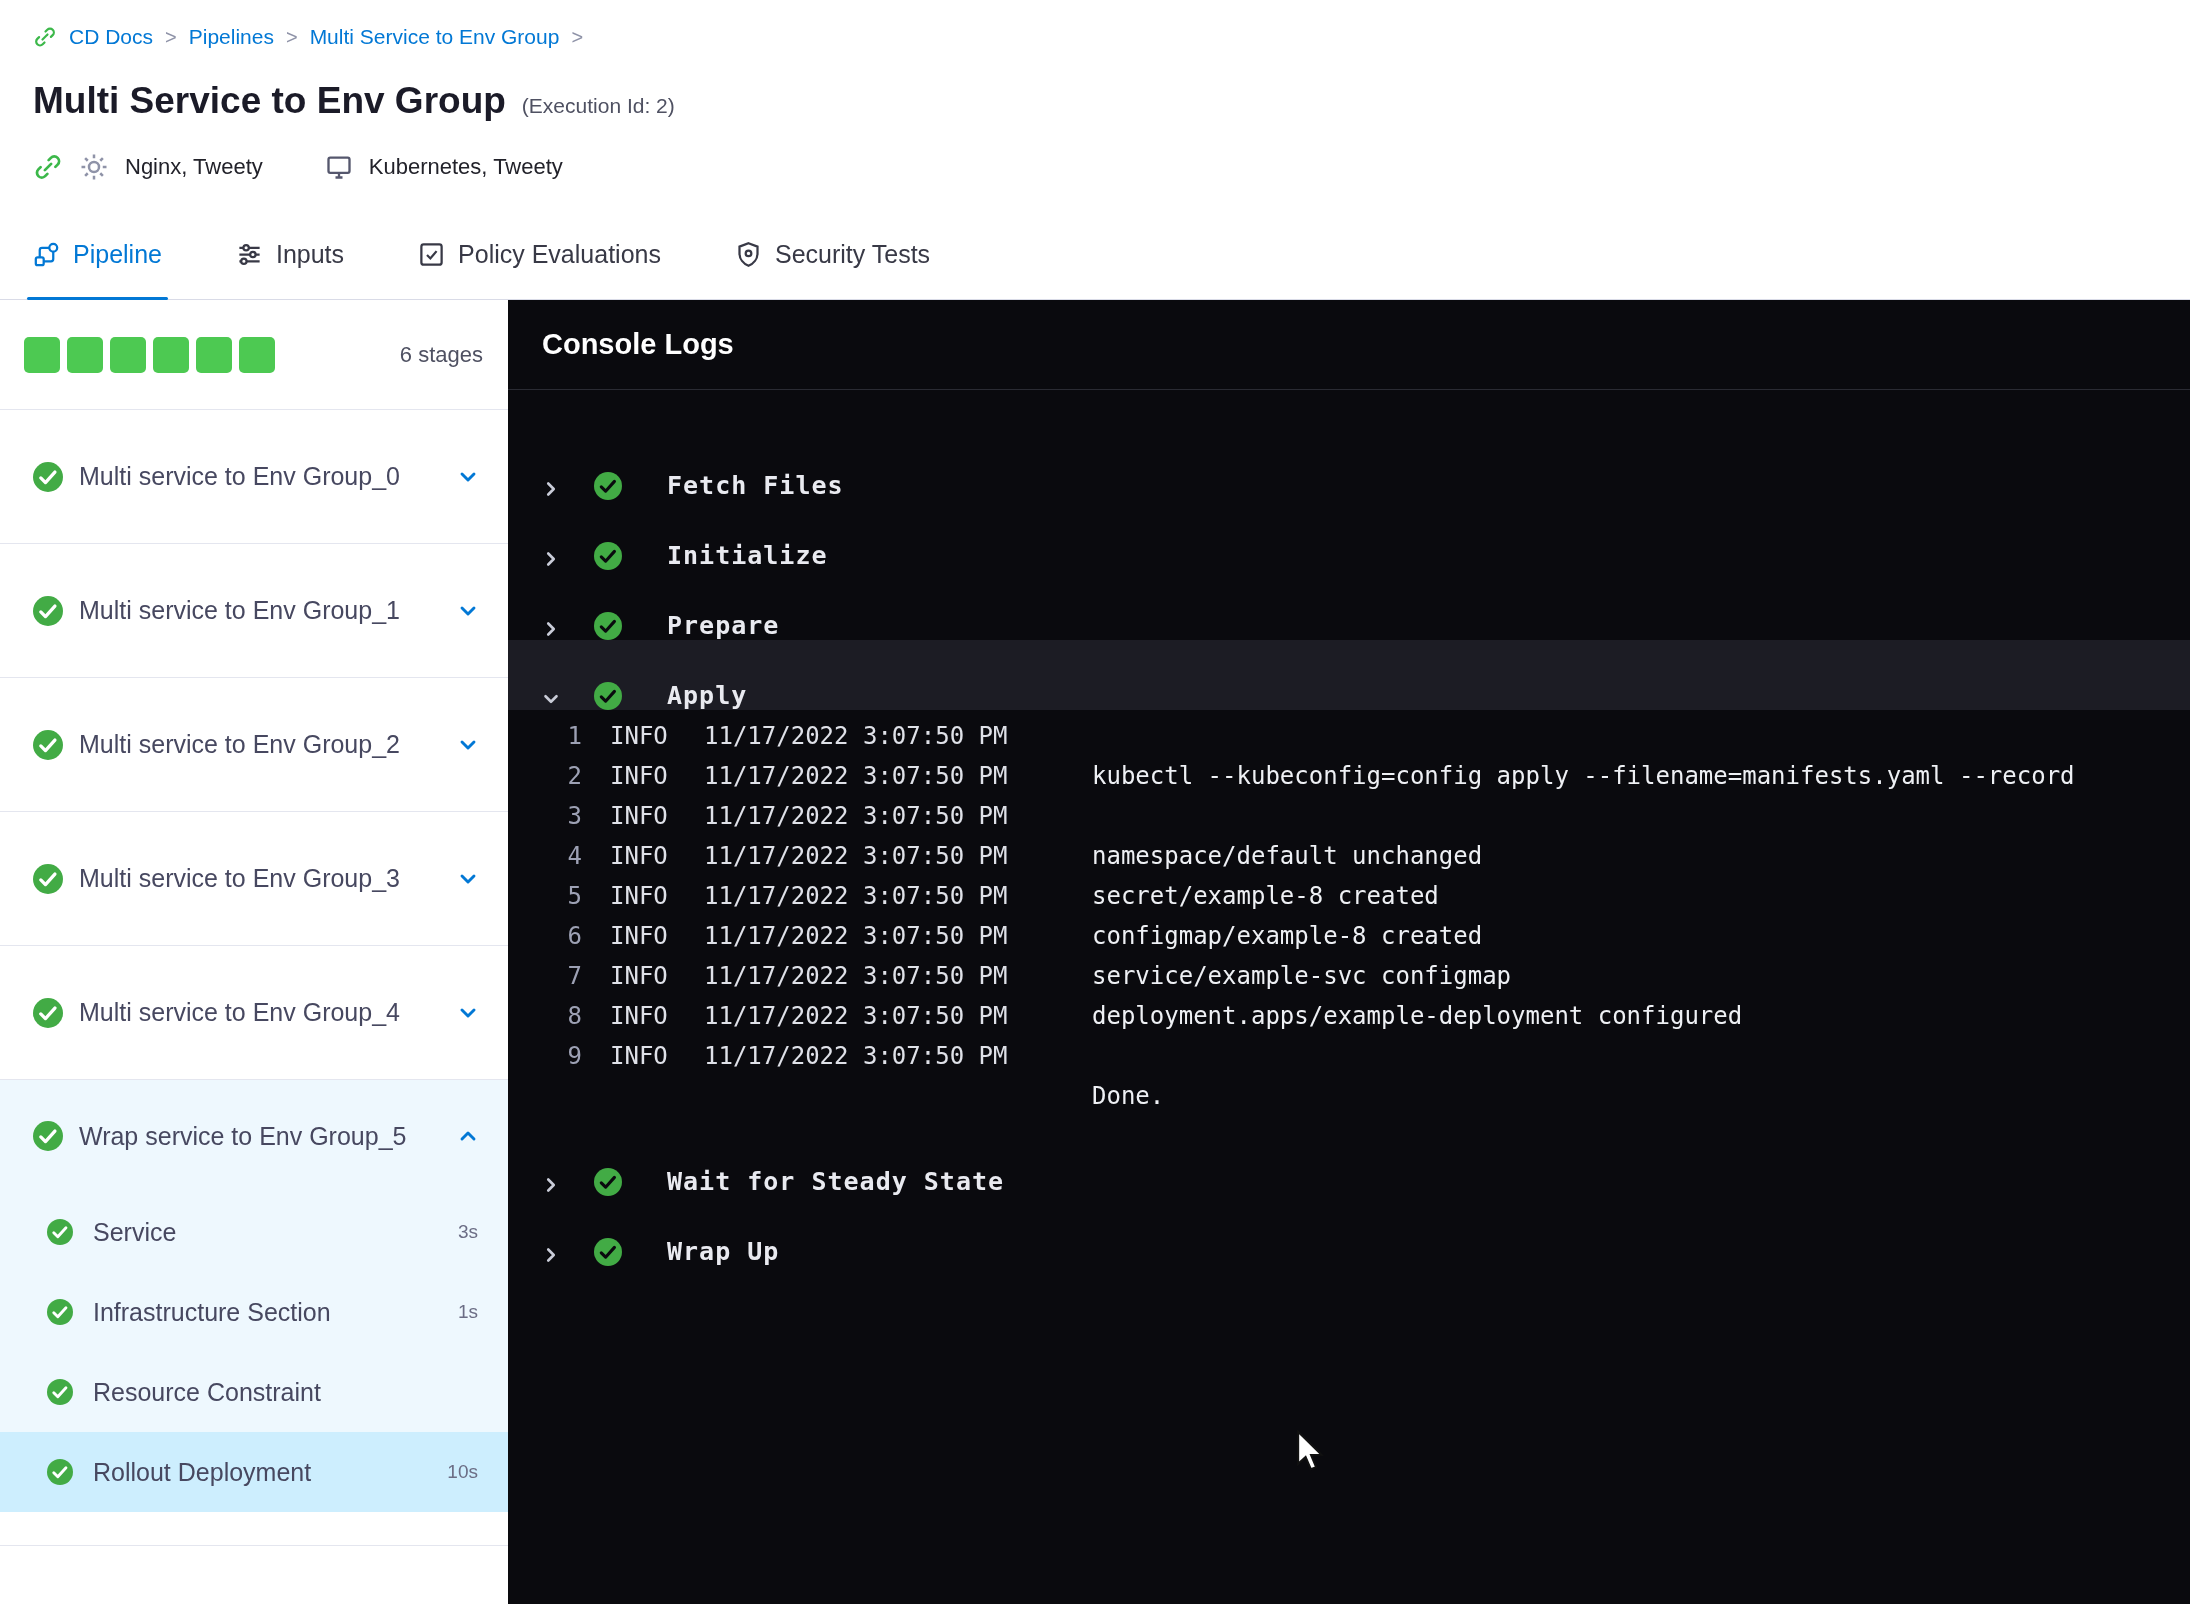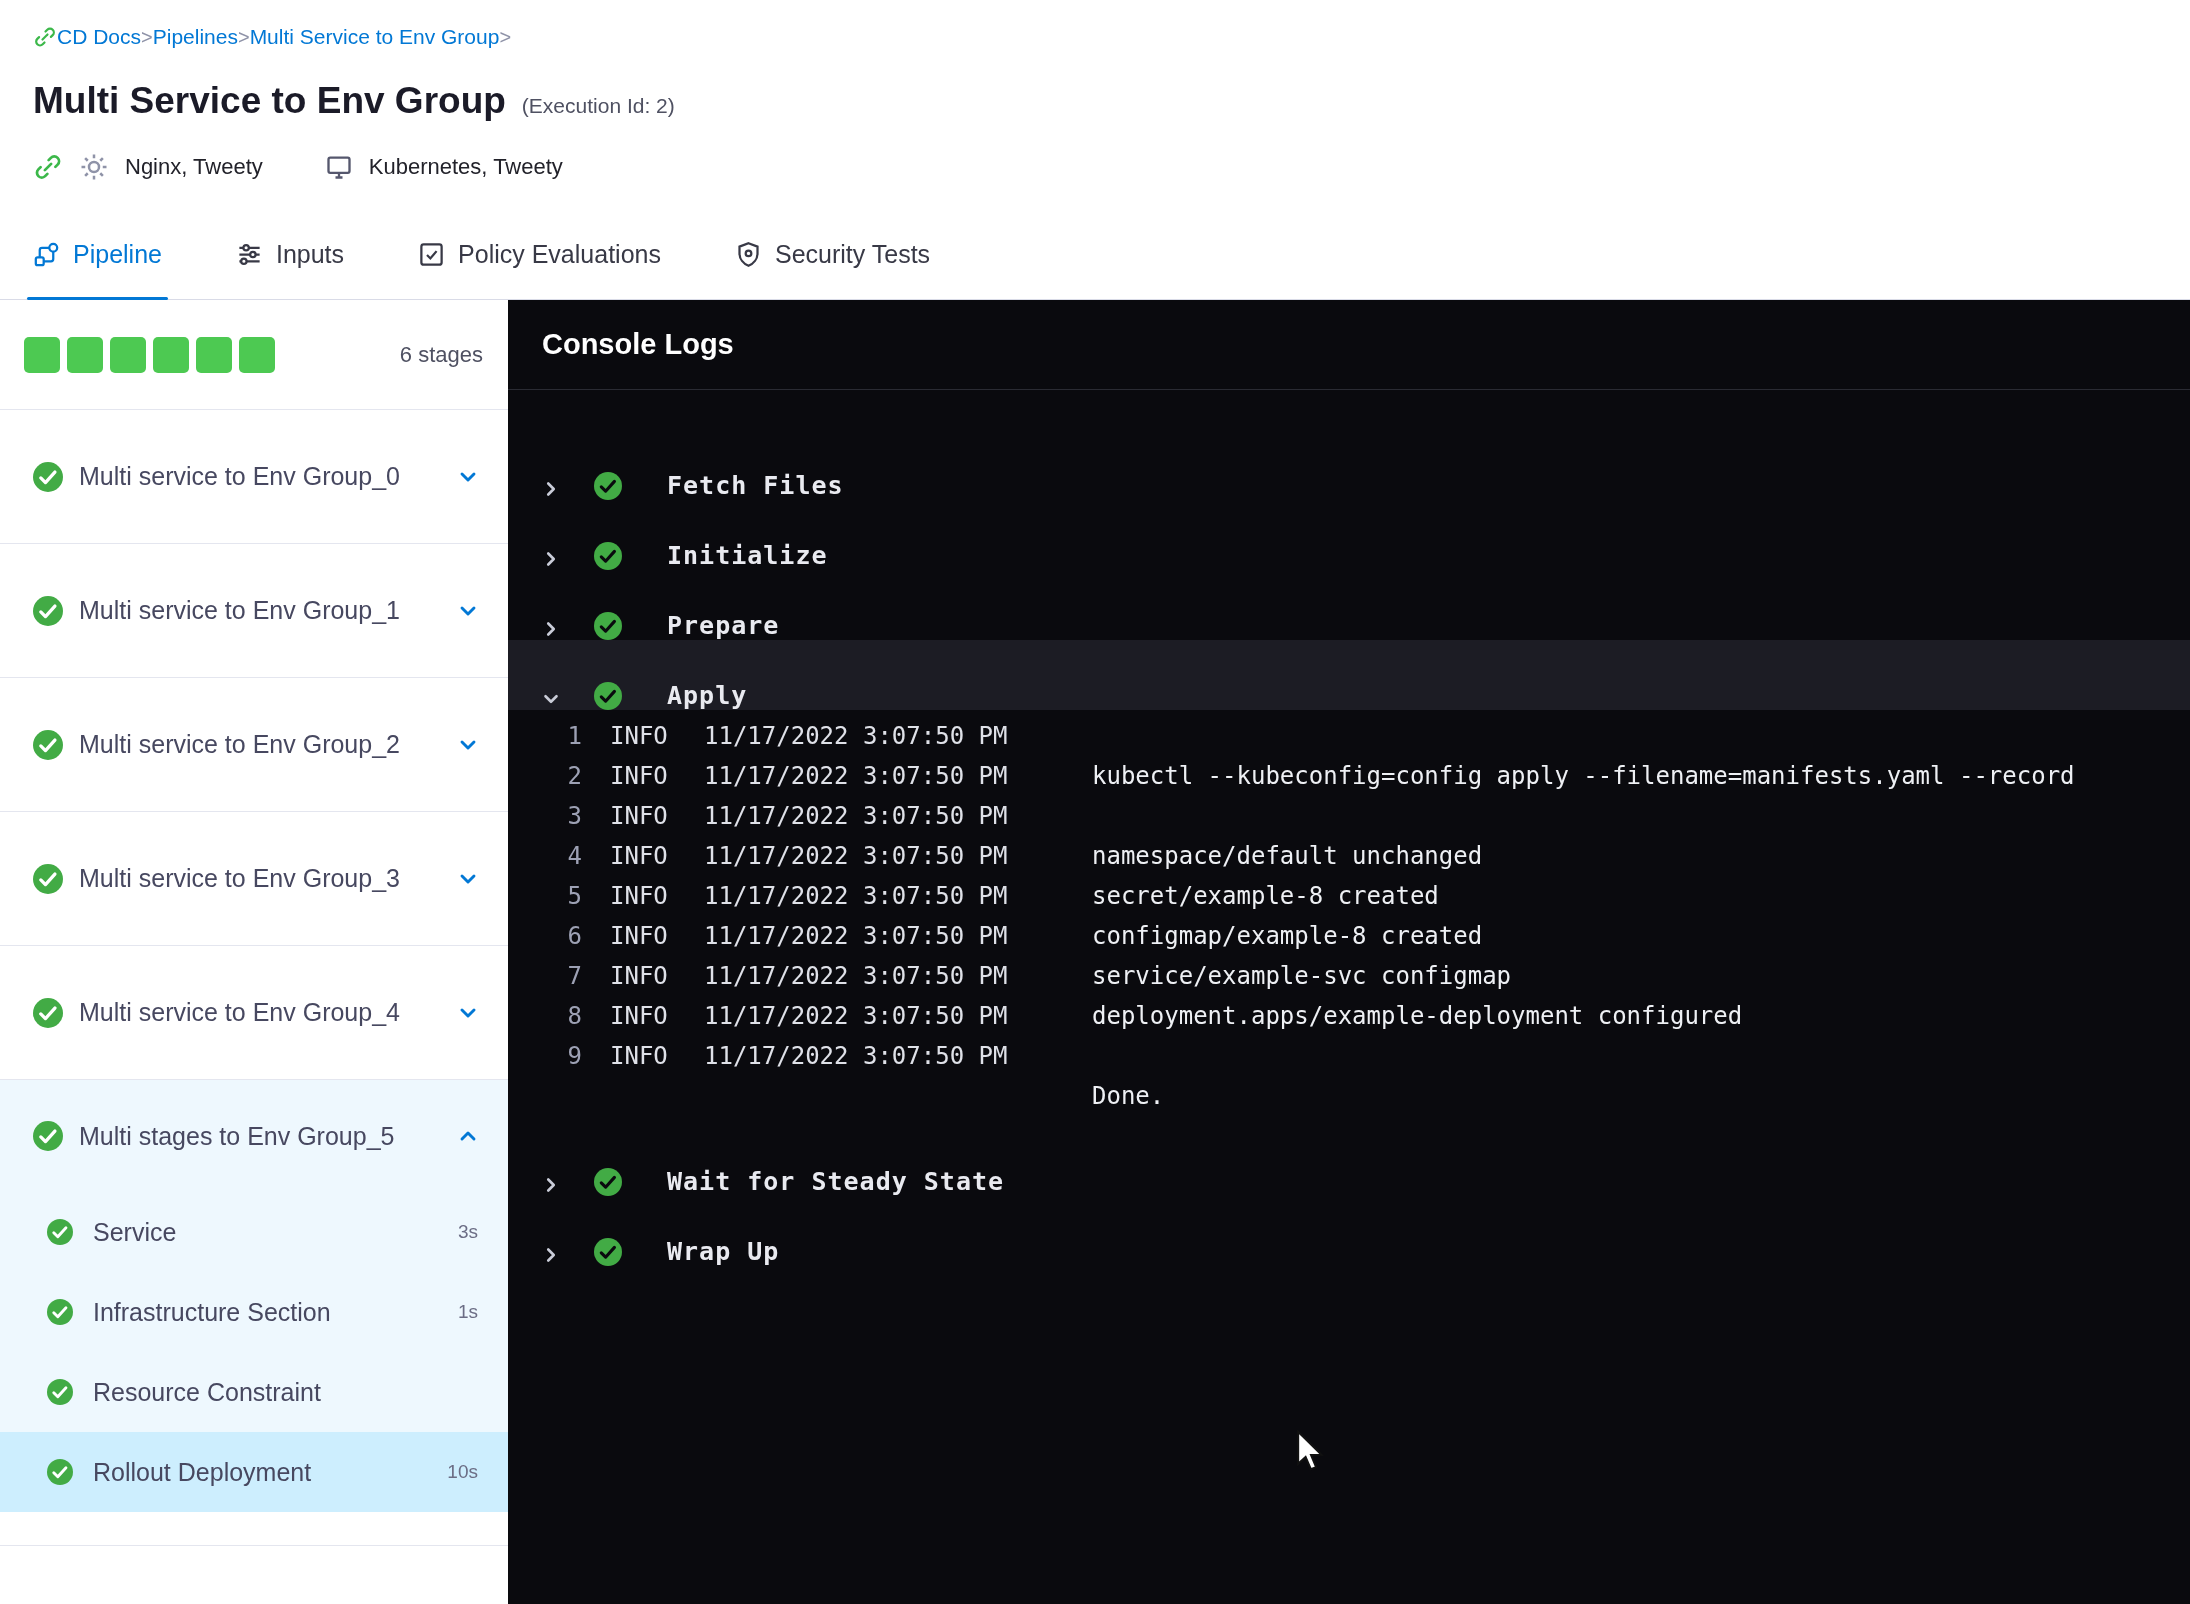--- a/index.html
+++ b/index.html
@@ -11,21 +11,21 @@
     --console-bg:#0a0a0e;
     --expanded-bg:#eef8fe;
     --selected-bg:#cdeefe;
   }
   body{margin:0;background:#fff}
   .page{position:relative;width:2190px;height:1604px;overflow:hidden;background:#fff;
         font-family:"Liberation Sans",sans-serif;color:#1c1c28;display:flex;flex-direction:column}
 
   
   .topbar{padding-top:20px;background:#fff}
-  .breadcrumb{display:flex;align-items:center;padding-left:33px;font-size:21px;height:34px}
+  .breadcrumb{display:flex;align-items:center;gap:12px;padding-left:33px;font-size:21px;height:34px}
   .bc-link{color:var(--accent);text-decoration:none;cursor:pointer}
   .bc-sep{color:#8f93a8;font-size:20px}
   .icon{display:inline-flex;align-items:center;justify-content:center}
   .title-row{display:flex;align-items:baseline;gap:16px;padding-left:33px;margin-top:26px}
   .page-title{font-size:37px;font-weight:700;color:#1b1b28}
   .exec-id{font-size:21px;color:#4f5162}
   .services-row{display:flex;align-items:center;padding-left:33px;margin-top:28px;font-size:22px;color:#22222a;height:34px}
   .svc-link-icon{margin-right:16px}
   .gear-icon{margin-right:16px}
   .env-icon{margin-left:62px;margin-right:16px}
@@ -254,21 +254,21 @@
             </span>
           </div>
           <div class="stage-group">
             <div class="stage-row">
               <span class="icon">
                 <svg width="30" height="30" viewBox="0 0 20 20">
                   <circle cx="10" cy="10" r="10" fill="var(--success)"></circle>
                   <path d="M5.2 10.6l3.1 3.1 6.3-7" fill="none" stroke="#fff" stroke-width="2.2" stroke-linecap="round" stroke-linejoin="round"></path>
                 </svg>
               </span>
-              <span class="stage-label">Multi stages to Env Group_5</span>
+              <span class="stage-label">Wrap service to Env Group_5</span>
               <span class="chev">
                 <svg width="24" height="24" viewBox="0 0 20 20" style="transform:rotate(180deg)">
                   <path d="M5 7.5l5 5 5-5" fill="none" stroke="var(--accent)" stroke-width="2.4" stroke-linecap="round" stroke-linejoin="round"></path>
                 </svg>
               </span>
             </div>
             <div class="substep-row">
               <span class="icon">
                 <svg width="26" height="26" viewBox="0 0 20 20">
                   <circle cx="10" cy="10" r="10" fill="var(--success)"></circle>

